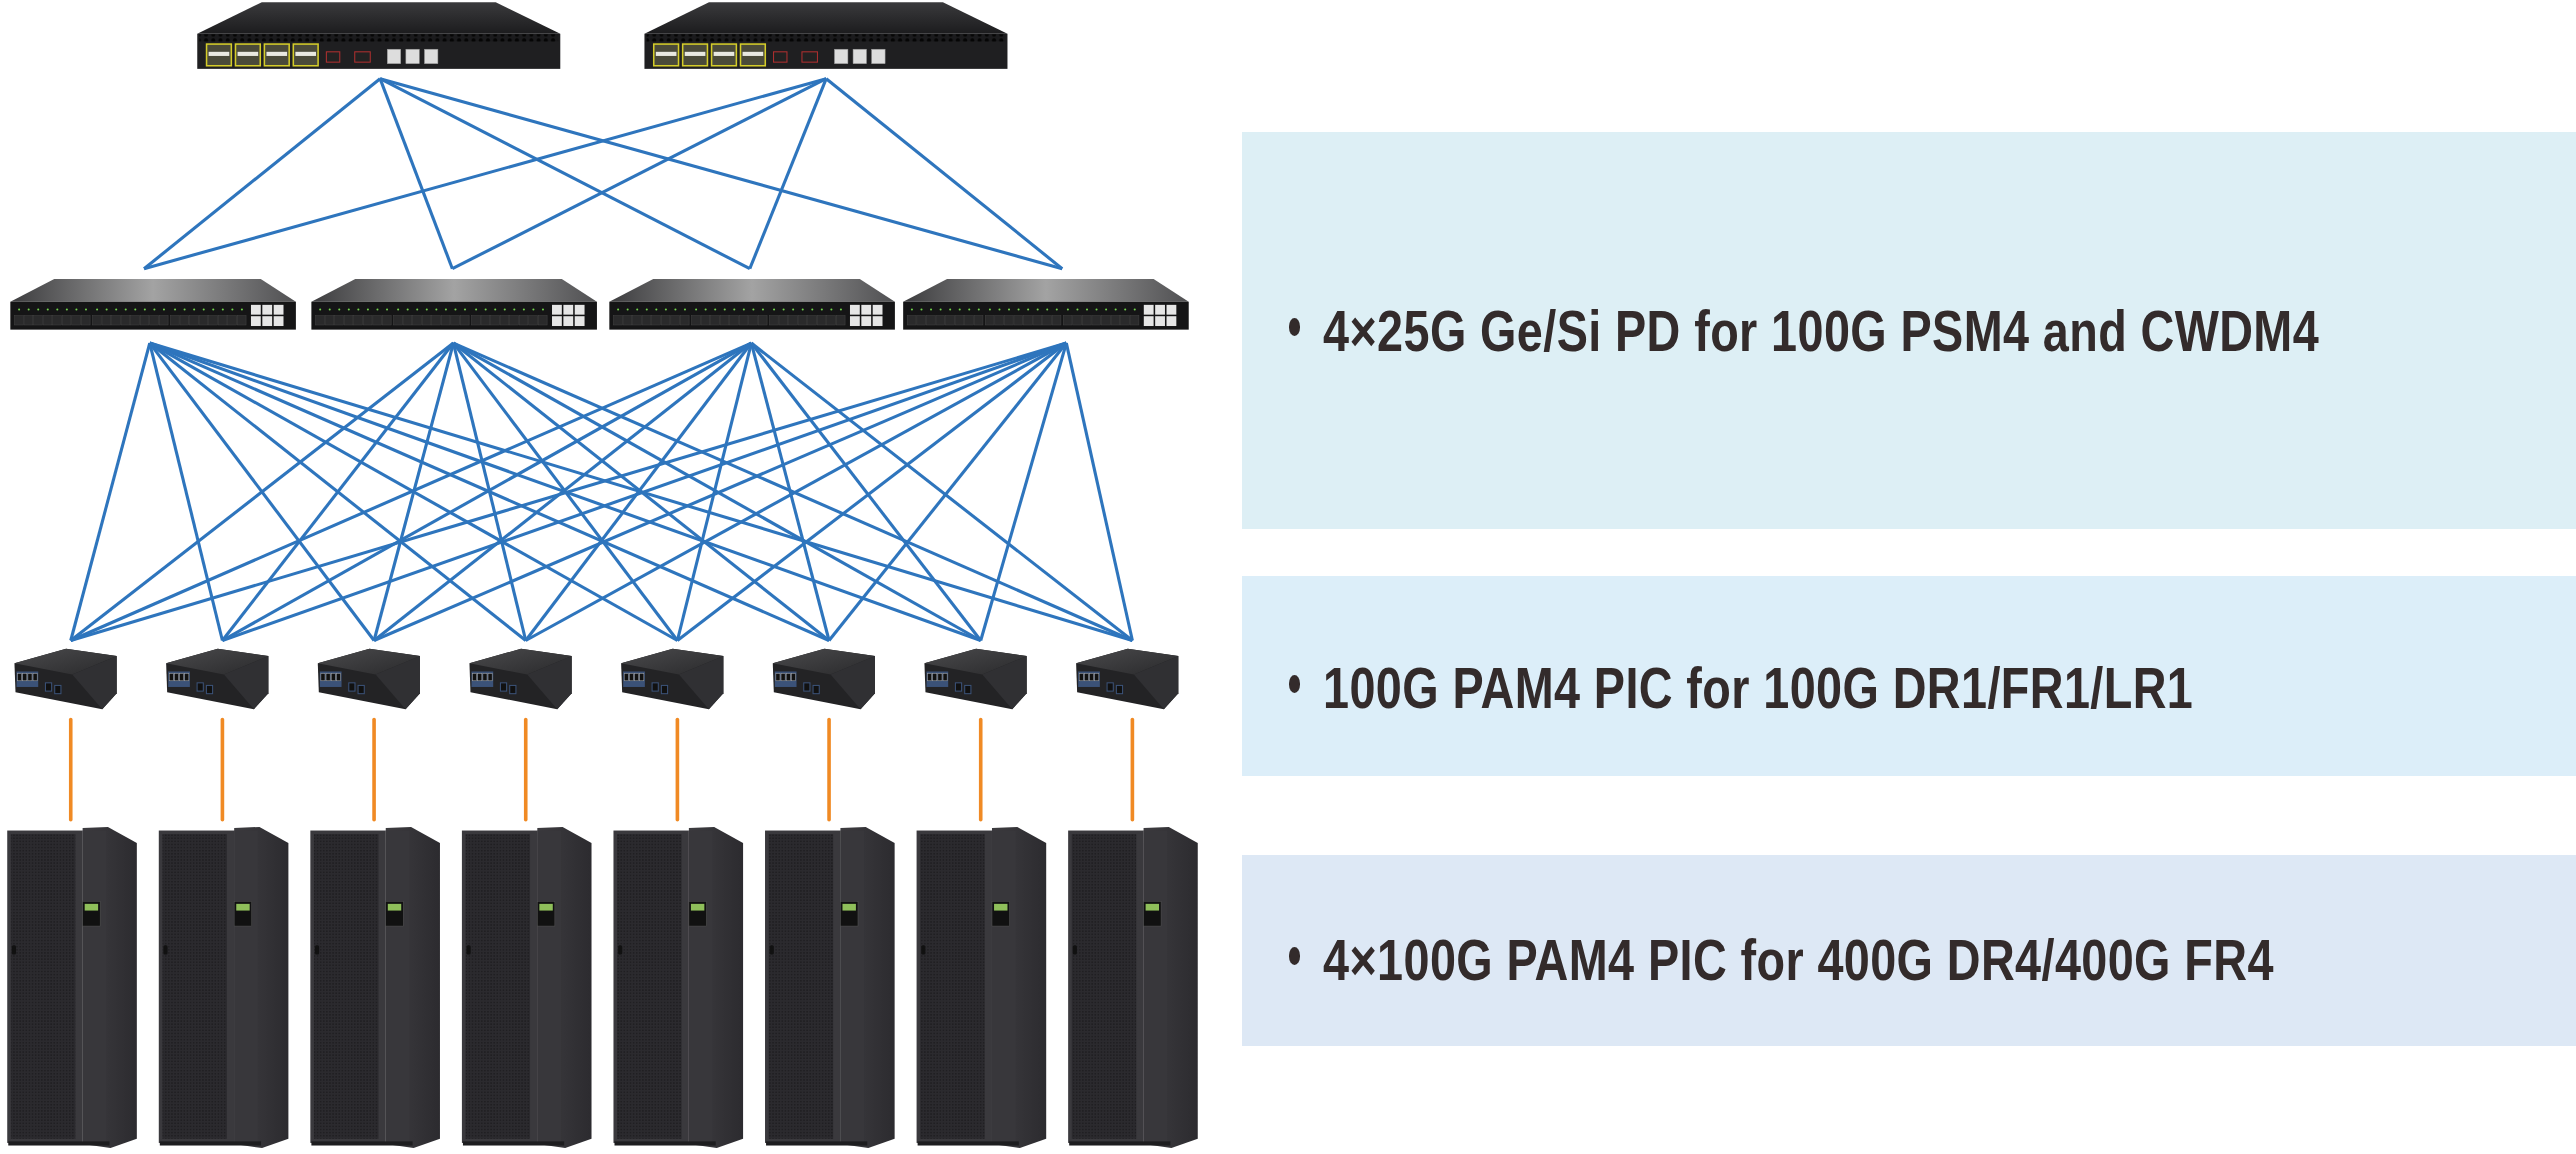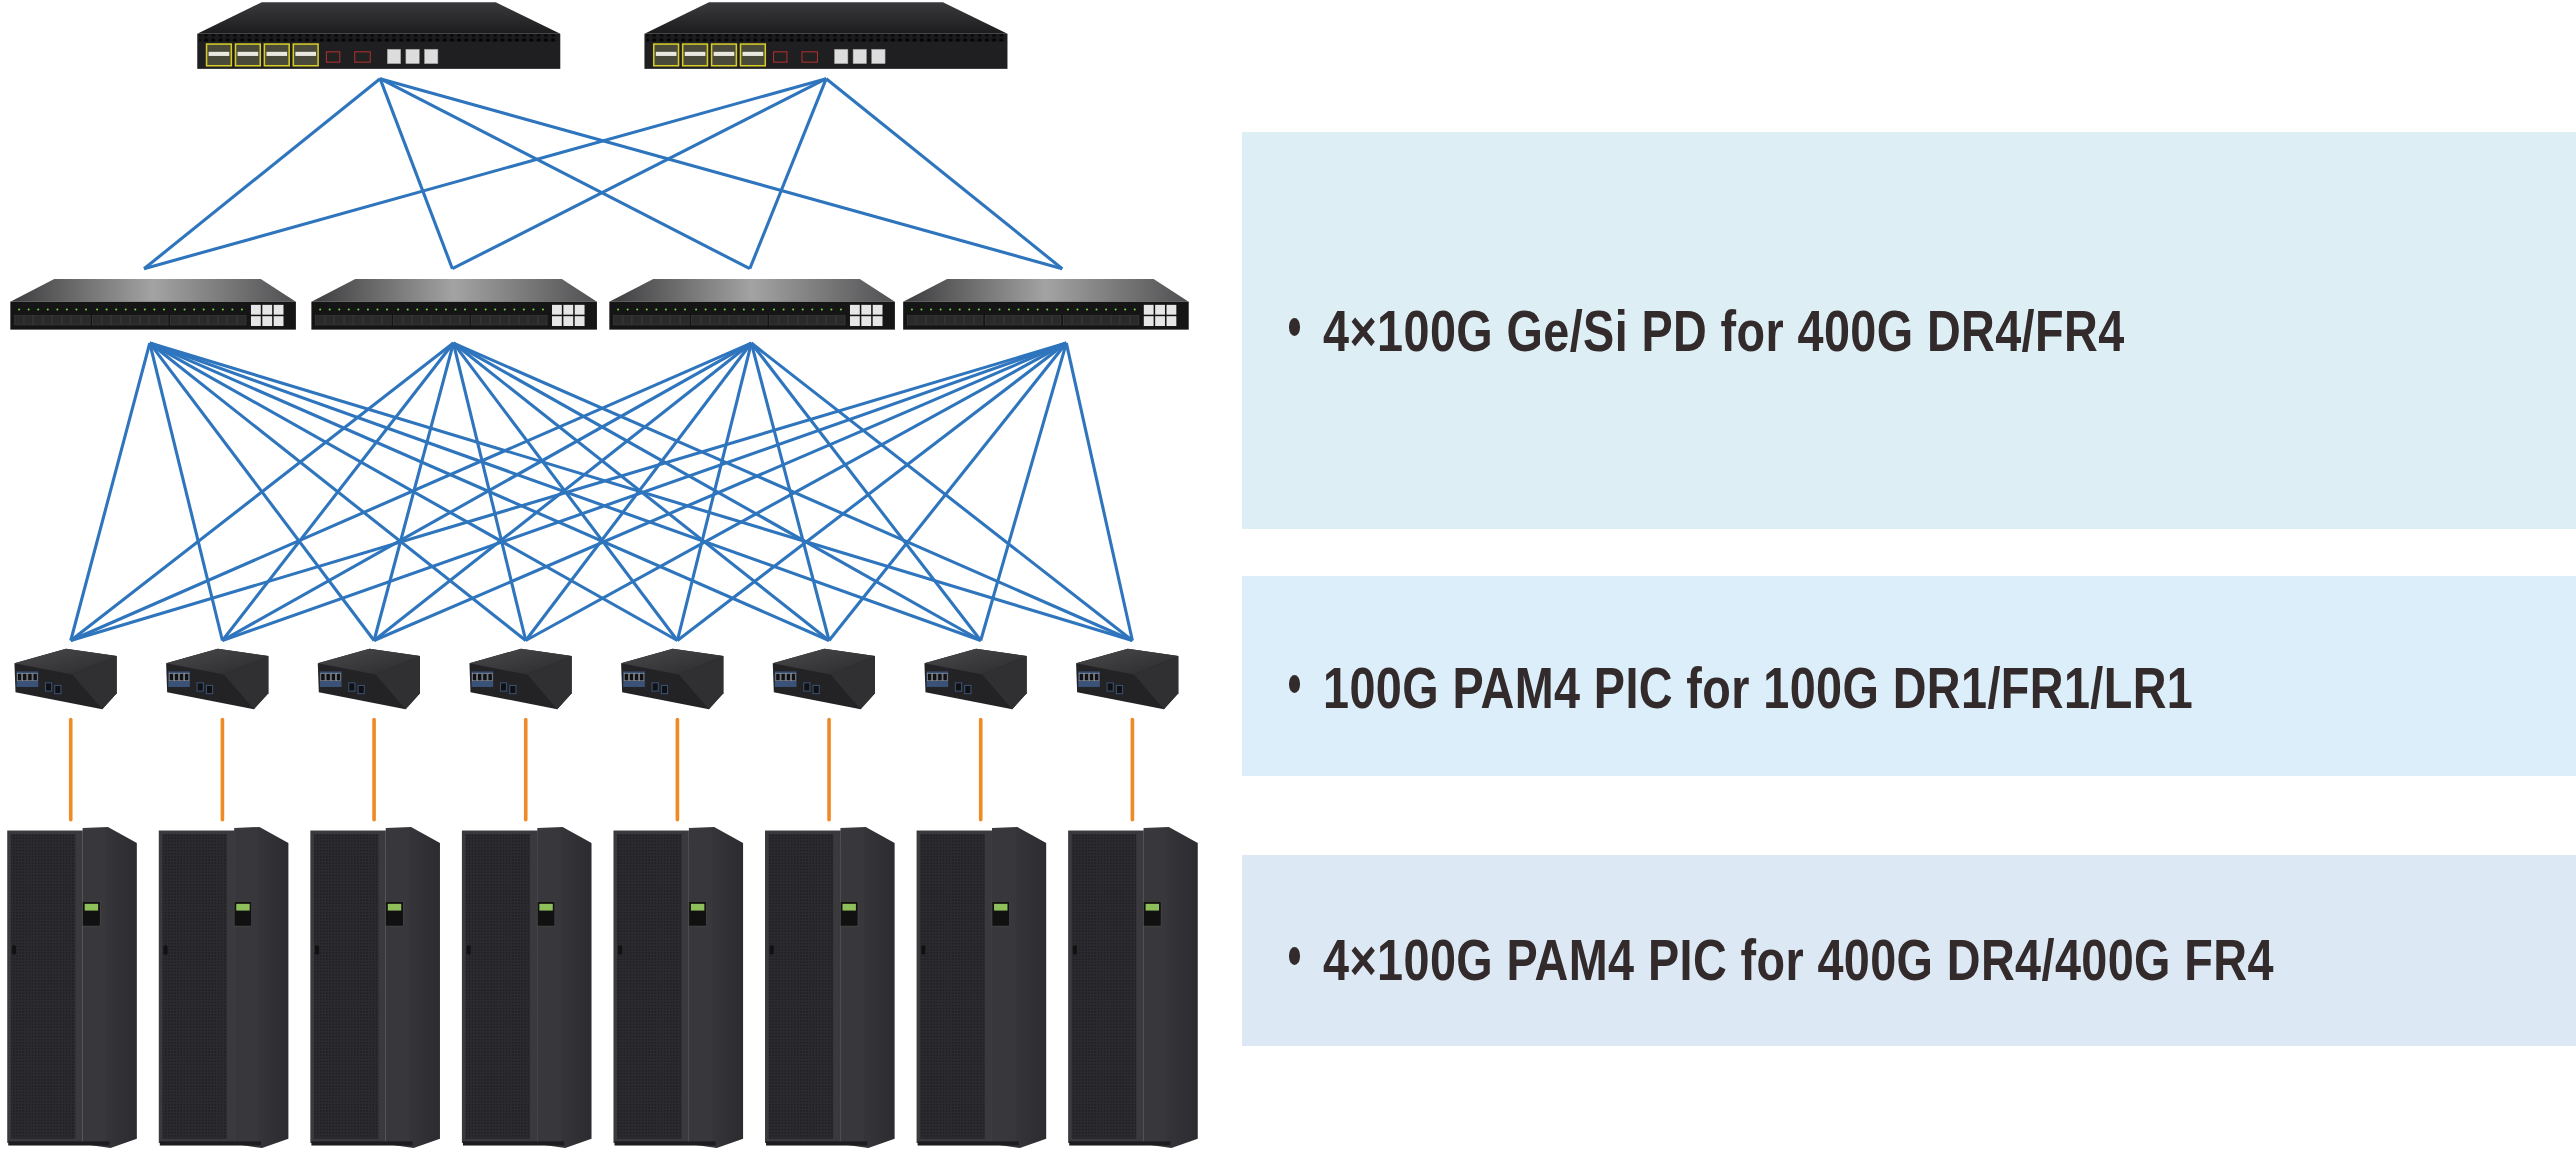--- a/index.html
+++ b/index.html
@@ -540,21 +540,21 @@
         <rect x="2214.5" y="1745" width="34" height="48" fill="#111" stroke="#555" stroke-width="1"></rect>
         <rect x="2218.5" y="1750" width="26" height="13" fill="#8fbf5a"></rect>
         <rect x="2077.5" y="1830" width="8" height="18" rx="3" fill="#111"></rect>
         <rect x="2070.5" y="2210" width="196" height="8" fill="#1d1d1f"></rect>
       </g>
     </g>
 </svg>
 
 <div class="panel" id="panel-0" style="top: 132px; height: 397px; background: rgb(221, 239, 245);">
   <ul style="top:155px;">
-    <li><span class="bullet"></span><span class="item-text">4×100G Ge/Si PD for 400G DR4/FR4</span></li>
+    <li><span class="bullet"></span><span class="item-text">4×25G Ge/Si PD for 100G PSM4 and CWDM4</span></li>
   </ul>
 </div>
 <div class="panel" id="panel-1" style="top: 576px; height: 200px; background: rgb(220, 238, 249);">
   <ul style="top:68px;">
     <li><span class="bullet"></span><span class="item-text">100G PAM4 PIC for 100G DR1/FR1/LR1</span></li>
   </ul>
 </div>
 <div class="panel" id="panel-2" style="top: 855px; height: 191px; background: rgb(221, 232, 245);">
   <ul style="top:61px;">
     <li><span class="bullet"></span><span class="item-text">4×100G PAM4 PIC for 400G DR4/400G FR4</span></li>

